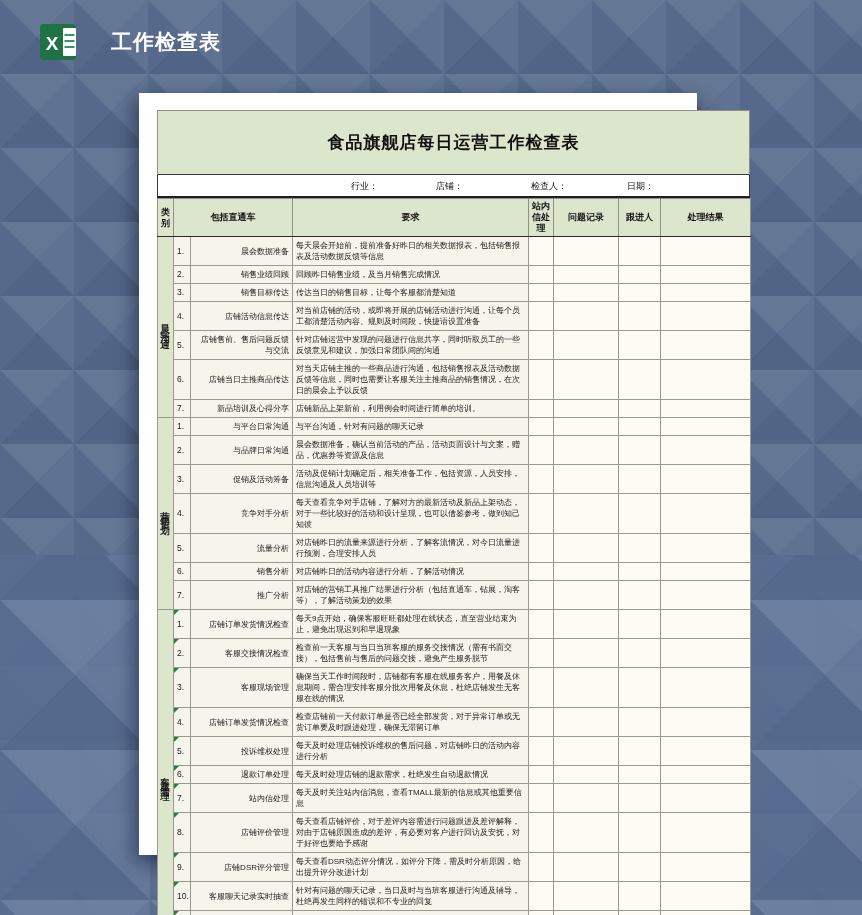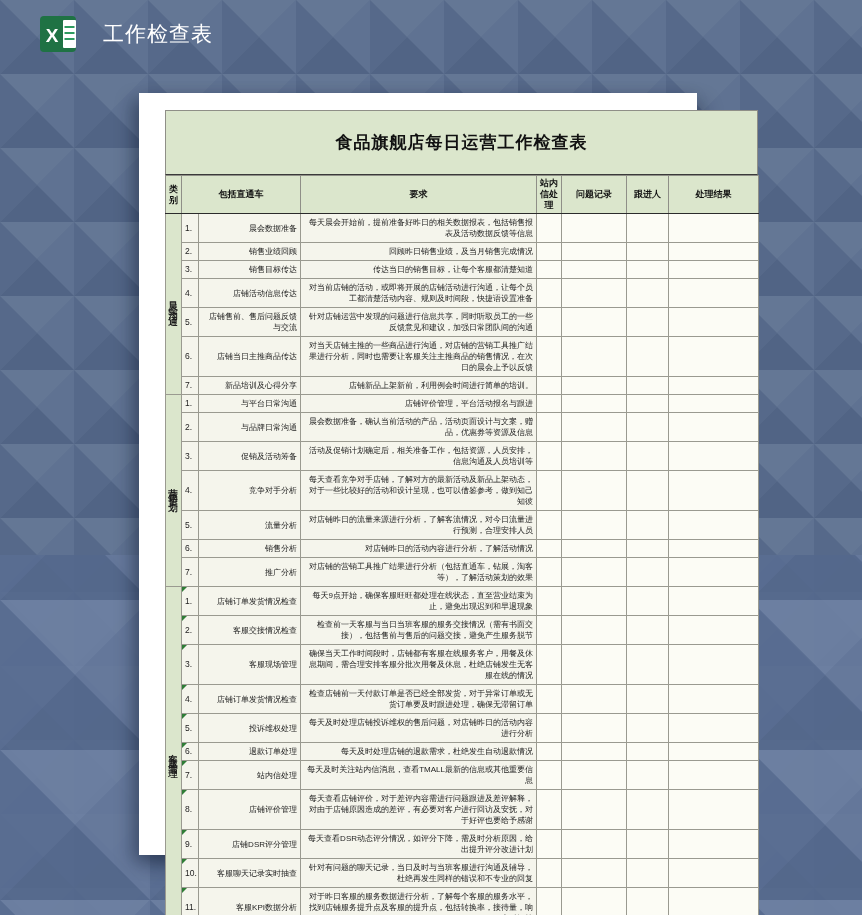--- a/index.html
+++ b/index.html
@@ -5,27 +5,27 @@
   html,body{margin:0;padding:0;}
   body{
     width:862px;height:915px;position:relative;overflow:hidden;
     font-family:"Liberation Sans","DejaVu Sans",sans-serif;
     background:#5d7090;
   }
   .bg{position:absolute;left:0;top:0;width:862px;height:915px;z-index:0;}
   
   .topbar{position:absolute;left:40px;top:13px;z-index:2;display:flex;align-items:center;gap:16px;}
   .xlicon{width:40px;height:40px;display:block;}
-  .apptitle{color:#ffffff;font-size:21px;font-weight:400;letter-spacing:1px;margin:7px;}
+  .apptitle{color:#ffffff;font-size:21px;font-weight:700;letter-spacing:1px;margin:15px;}
   
   .page{
     position:absolute;left:139px;top:93px;width:558px;height:762px;z-index:1;
     background:#ffffff;
     box-shadow:-7px 7px 16px rgba(10,20,40,.35), 7px 9px 18px rgba(10,20,40,.30);
-    padding:17px 0 0 26px;box-sizing:border-box;
+    padding:17px 0 0 18px;box-sizing:border-box;
   }
   .sheet{width:593px;}
   .doc-title{
     height:63px;background:#dbe6cc;border:1px solid #8f8f87;border-bottom:1px solid #3a3a3a;
     display:flex;align-items:center;justify-content:center;
     font-size:17px;font-weight:bold;color:#111;letter-spacing:1px;
   }
   .info-row{
     position:relative;height:21px;background:#ffffff;
     border-left:1px solid #3a3a3a;border-right:1px solid #3a3a3a;border-bottom:2px solid #1f1f1f;
@@ -47,21 +47,21 @@
   td.cat-cell{
     background:#dbe6cc;text-align:center;font-weight:bold;font-size:9.5px;padding:2px 0;
   }
   td.cat-cell span{writing-mode:vertical-rl;text-orientation:upright;letter-spacing:5px;}
   td.no-cell{text-align:left;position:relative;font-size:8.5px;padding:3px 1px 3px 3px;}
   td.no-cell .cmark{
     position:absolute;left:0;top:0;width:0;height:0;
     border-top:5px solid #2f7d36;border-right:5px solid transparent;
   }
   td.item-cell{text-align:right;}
-  td.req-cell{text-align:right;word-break:break-all;}
+  td.req-cell{text-align:left;word-break:break-all;}
   td.blank-cell{background:#fcfcf5;}
   tr.sec-start td{border-top:1.6px solid #262626;}
 </style>
 </head>
 <body>
 
 <div class="bg">
   <svg width="862" height="915" xmlns="http://www.w3.org/2000/svg">
     <defs>
       <pattern id="triSmall" width="74" height="74" patternUnits="userSpaceOnUse">
@@ -94,20 +94,26 @@
       <rect x="24.5" y="24" width="10" height="2" fill="#2e9b60"></rect>
       <text x="12" y="28" text-anchor="middle" font-family="Liberation Sans, sans-serif" font-size="19" font-weight="bold" fill="#ffffff">X</text>
     </svg>
   </span>
   <h1 class="apptitle">工作检查表</h1>
 </div>
 
 <div class="page">
   <div class="sheet">
     <div class="doc-title">食品旗舰店每日运营工作检查表</div>
+    <div class="info-row">
+      <span class="if-industry">行业：</span>
+      <span class="if-shop">店铺：</span>
+      <span class="if-inspector">检查人：</span>
+      <span class="if-date">日期：</span>
+    </div>
     <table>
       <colgroup>
         <col class="c-cat">
           <col class="c-no">
           <col class="c-item">
           <col class="c-req">
         <col class="c-status">
           <col class="c-problem">
           <col class="c-follow">
           <col class="c-result">
@@ -166,40 +172,40 @@
             <td class="item-cell">店铺售前、售后问题反馈与交流</td>
             <td class="req-cell">针对店铺运营中发现的问题进行信息共享，同时听取员工的一些反馈意见和建议，加强日常团队间的沟通</td>
             <td class="blank-cell"></td>
             <td class="blank-cell"></td>
             <td class="blank-cell"></td>
             <td class="blank-cell"></td>
           </tr>
           <tr>
             <td class="no-cell">6.</td>
             <td class="item-cell">店铺当日主推商品传达</td>
-            <td class="req-cell">对当天店铺主推的一些商品进行沟通，对店铺的营销工具推广结果进行分析，同时也需要让客服关注主推商品的销售情况，在次日的晨会上予以反馈</td>
+            <td class="req-cell">对当天店铺主推的一些商品进行沟通，包括销售报表及活动数据反馈等信息，同时也需要让客服关注主推商品的销售情况，在次日的晨会上予以反馈</td>
             <td class="blank-cell"></td>
             <td class="blank-cell"></td>
             <td class="blank-cell"></td>
             <td class="blank-cell"></td>
           </tr>
           <tr>
             <td class="no-cell">7.</td>
             <td class="item-cell">新品培训及心得分享</td>
             <td class="req-cell">店铺新品上架新前，利用例会时间进行简单的培训。</td>
             <td class="blank-cell"></td>
             <td class="blank-cell"></td>
             <td class="blank-cell"></td>
             <td class="blank-cell"></td>
           </tr>
           <tr class="sec-start">
             <td class="cat-cell" rowspan="7"><span>营销策划</span></td>
             <td class="no-cell">1.</td>
             <td class="item-cell">与平台日常沟通</td>
-            <td class="req-cell">店铺评价管理，平台活动报名与跟进</td>
+            <td class="req-cell">与平台沟通，针对有问题的聊天记录</td>
             <td class="blank-cell"></td>
             <td class="blank-cell"></td>
             <td class="blank-cell"></td>
             <td class="blank-cell"></td>
           </tr>
           <tr>
             <td class="no-cell">2.</td>
             <td class="item-cell">与品牌日常沟通</td>
             <td class="req-cell">晨会数据准备，确认当前活动的产品，活动页面设计与文案，赠品，优惠券等资源及信息</td>
             <td class="blank-cell"></td>

